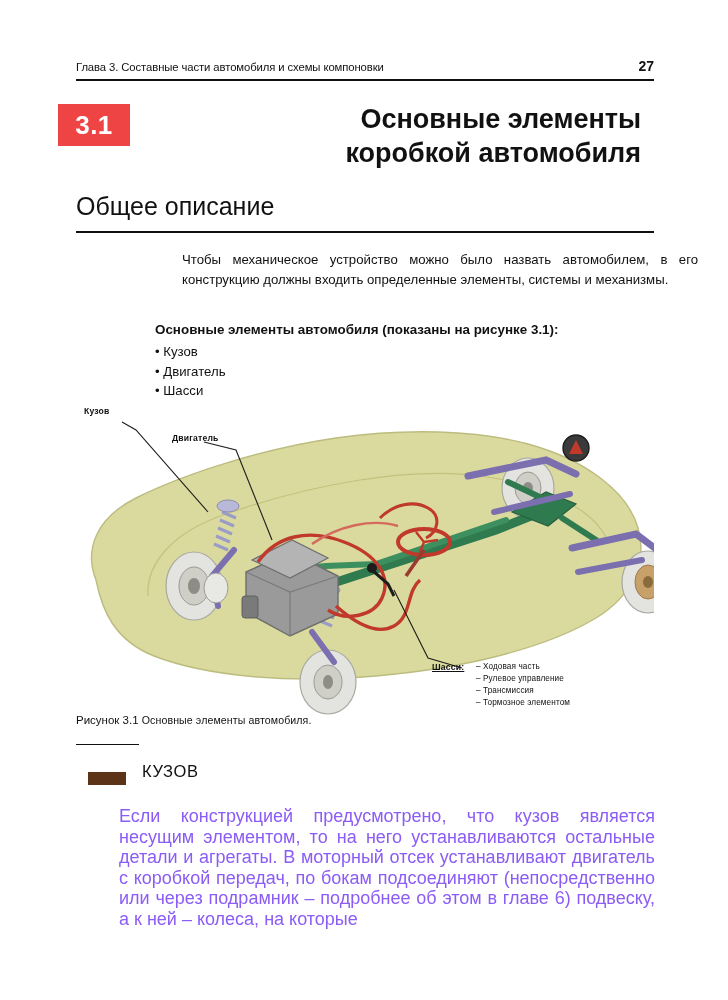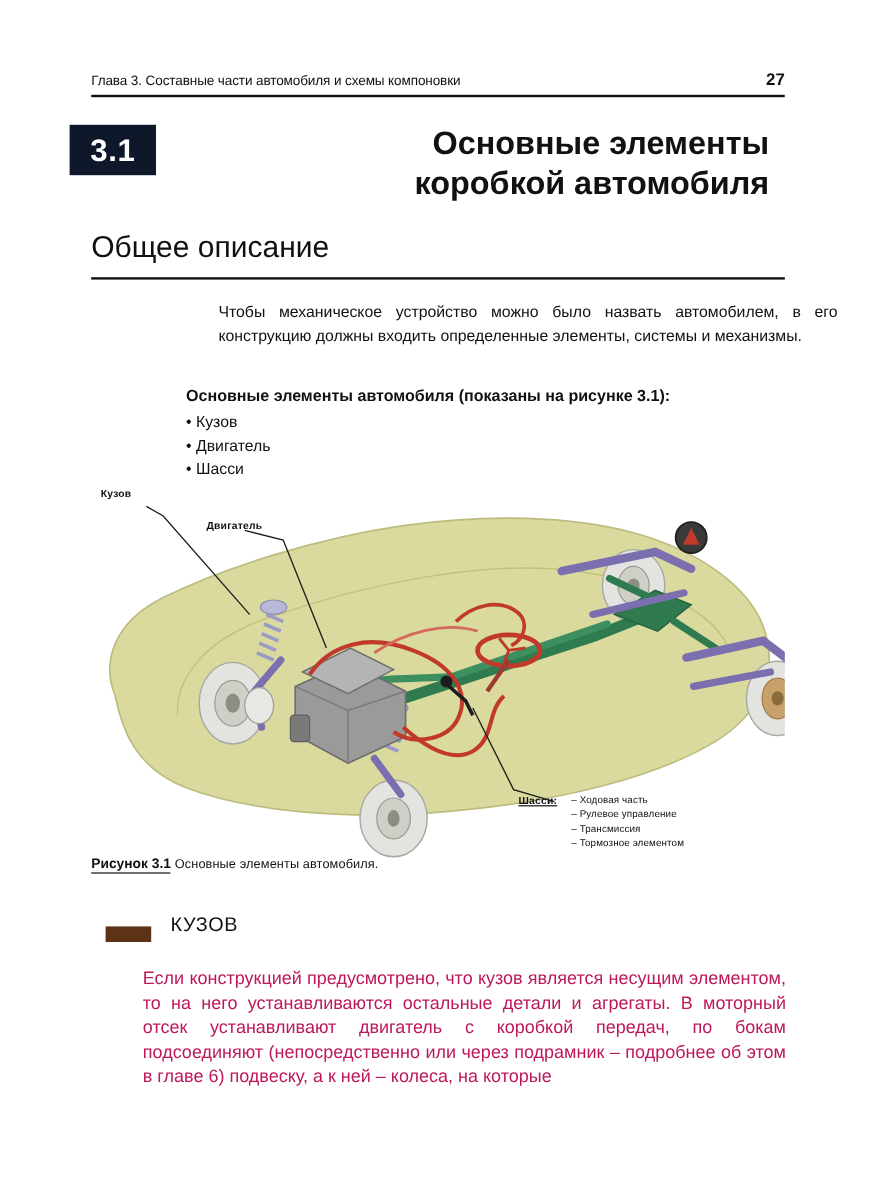--- a/index.html
+++ b/index.html
@@ -54,21 +54,21 @@
     background: #111;
   }
 
   
   .sec-badge {
     position: absolute;
     left: 58px;
     top: 104px;
     width: 72px;
     height: 42px;
-    background: #0f172a;
+    background: #ef4444;
     color: #fff;
     font-size: 26px;
     font-weight: bold;
     display: flex;
     align-items: center;
     justify-content: center;
     letter-spacing: 0.5px;
   }
   .sec-title {
     position: absolute;
@@ -149,23 +149,23 @@
 
   .fig-caption {
     position: absolute;
     left: 76px;
     top: 714px;
     width: 500px;
     font-size: 11.5px;
     color: #111;
   }
   .fig-caption .num {
-    font-weight: bold;
+    font-weight: normal;
     border-bottom: 1.4px solid #111;
-    padding-bottom: 1px;
+    padding-bottom: 18px;
   }
   .fig-caption .txt {
     font-size: 10.6px;
     letter-spacing: 0.1px;
   }
 
   
   .kuzov-bar {
     position: absolute;
     left: 88px;
@@ -180,24 +180,24 @@
     top: 762px;
     font-size: 16.5px;
     color: #111;
     letter-spacing: 0.6px;
   }
   .kuzov-body {
     position: absolute;
     left: 119px;
     top: 806px;
     width: 536px;
-    font-size: 15px;
+    font-size: 18px;
     line-height: 20.5px;
     text-align: justify;
-    color: #be185d;
+    color: #8b5cf6;
   }
 
   
   .fig-label {
     position: absolute;
     font-size: 8.6px;
     color: #111;
     font-weight: bold;
     letter-spacing: 0.2px;
     white-space: nowrap;

